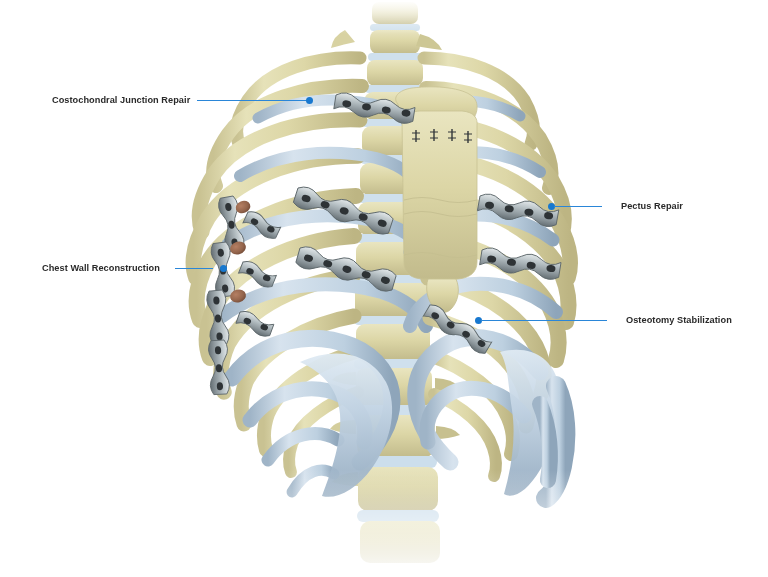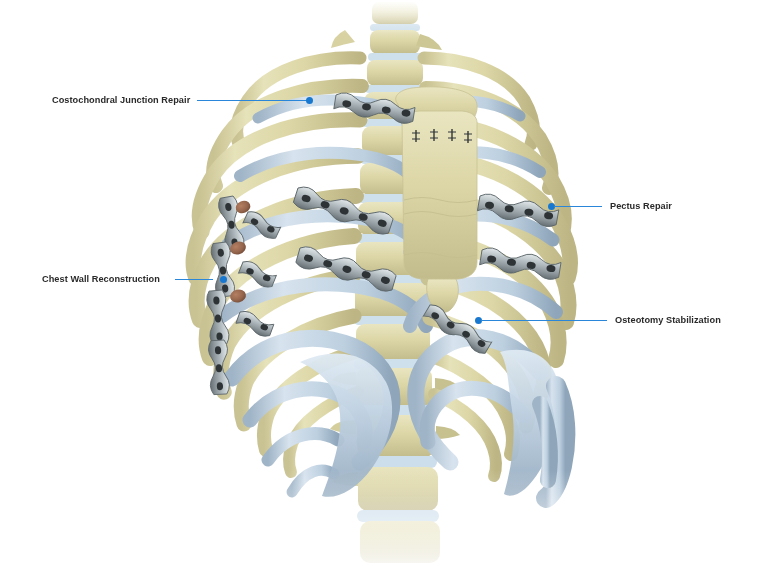--- a/index.html
+++ b/index.html
@@ -22,21 +22,21 @@
   }
   .callout .dot{
     width:7px;height:7px;border-radius:50%;background:#1878cf;
     flex:0 0 auto;
   }
   .cal-left .txt{order:1;margin-right:7px;}
   .cal-left .lead{order:2;}
   .cal-left .dot{order:3;margin-left:-1px;}
   .cal-right .dot{order:1;margin-right:-1px;}
   .cal-right .lead{order:2;}
-  .cal-right .txt{order:3;margin-left:8px;}
+  .cal-right .txt{order:3;margin-left:19px;}
 </style>
 </head>
 <body>
 
 <div id="stage">
 
   <svg id="art" viewBox="0 0 768 577" xmlns="http://www.w3.org/2000/svg">
     <defs>
       <linearGradient id="boneGrad" x1="0" y1="0" x2="1" y2="0">
         <stop offset="0%" stop-color="#c9c292"></stop>
@@ -374,21 +374,21 @@
       <span class="lead" style="width:110px;"></span>
       <span class="dot"></span>
     </div>
 
     <div class="callout cal-right" id="c1" style="left:548px; top:202px;">
       <span class="dot"></span>
       <span class="lead" style="width:48px;"></span>
       <span class="txt">Pectus Repair</span>
     </div>
 
-    <div class="callout cal-left" id="c2" style="left:42px; top:275px;gap:8px;">
+    <div class="callout cal-left" id="c2" style="left:42px; top:264px;gap:8px;">
       <span class="txt">Chest Wall Reconstruction</span>
       <span class="lead" style="width:38px;"></span>
       <span class="dot"></span>
     </div>
 
     <div class="callout cal-right" id="c3" style="left:475px; top:316px;text-align:center;">
       <span class="dot"></span>
       <span class="lead" style="width:126px;"></span>
       <span class="txt">Osteotomy Stabilization</span>
     </div>

